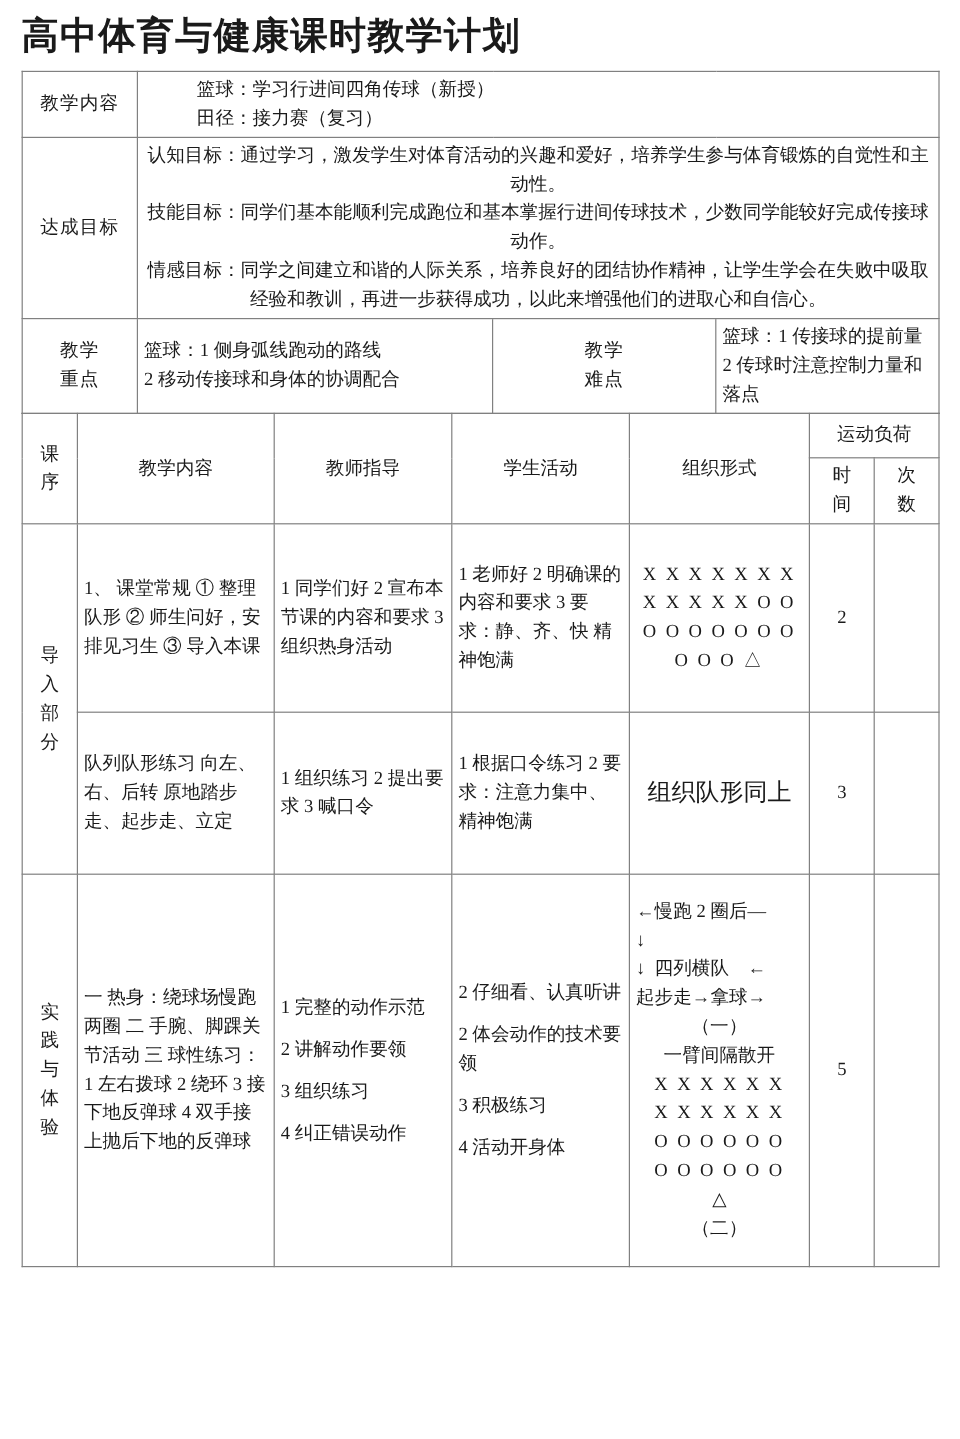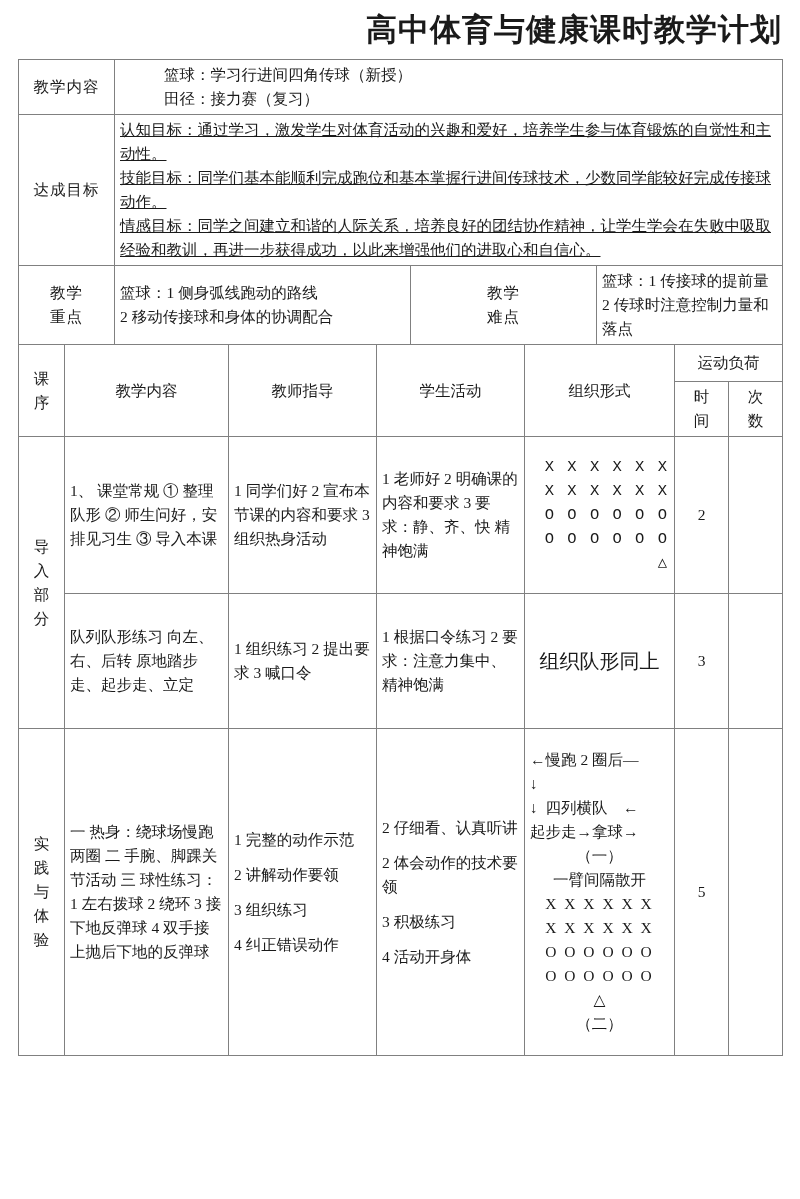--- a/index.html
+++ b/index.html
@@ -15,21 +15,21 @@
     overflow: hidden;
   }
   .page {
     width: 800px;
     height: 1199px;
     box-sizing: border-box;
     padding: 4px 18px 0 18px;
     position: relative;
   }
   .doc-title {
-    text-align: right;
+    text-align: left;
     font-size: 31px;
     font-weight: bold;
     letter-spacing: 1px;
     line-height: 48px;
     margin: 2px 0 6px 0;
     font-family: "Liberation Serif", "DejaVu Serif", serif;
   }
   table.sheet {
     border-collapse: collapse;
     width: 764px;
@@ -56,25 +56,24 @@
   }
   .blank-cell { }
   .content-block {
     text-align: left;
     font-size: 16px;
     line-height: 1.62;
     padding: 5px 8px;
   }
   .content-block div { white-space: pre-wrap; margin-left: 44px; }
   .goals-block {
-    text-align: left;
+    text-align: center;
     font-size: 16px;
     line-height: 1.62;
     padding: 6px 8px;
-    text-decoration: underline;
   }
   .vert-label {
     text-align: center;
     font-size: 16.5px;
     line-height: 1.9;
     letter-spacing: 0px;
     padding: 2px 1px;
   }
   .col-head {
     text-align: center;
@@ -85,25 +84,25 @@
     text-align: left;
     font-size: 16px;
     line-height: 1.62;
     padding: 6px 7px;
     vertical-align: top;
   }
   .cell-list div { white-space: pre-wrap; }
   .cell-list.spaced div { margin-bottom: 11px; }
   .cell-list.spaced div:last-child { margin-bottom: 0; }
   .formation {
-    text-align: right;
+    text-align: center;
     font-size: 15.5px;
     line-height: 1.5;
     letter-spacing: 2px;
-    font-family: Liberation Mono, monospace;
+    font-family: Liberation Serif, serif;
     padding: 6px 4px;
   }
   .org-mixed {
     text-align: left;
     font-size: 15px;
     line-height: 1.5;
     padding: 5px 4px;
     vertical-align: top;
   }
   .org-mixed div { white-space: pre-wrap; }

